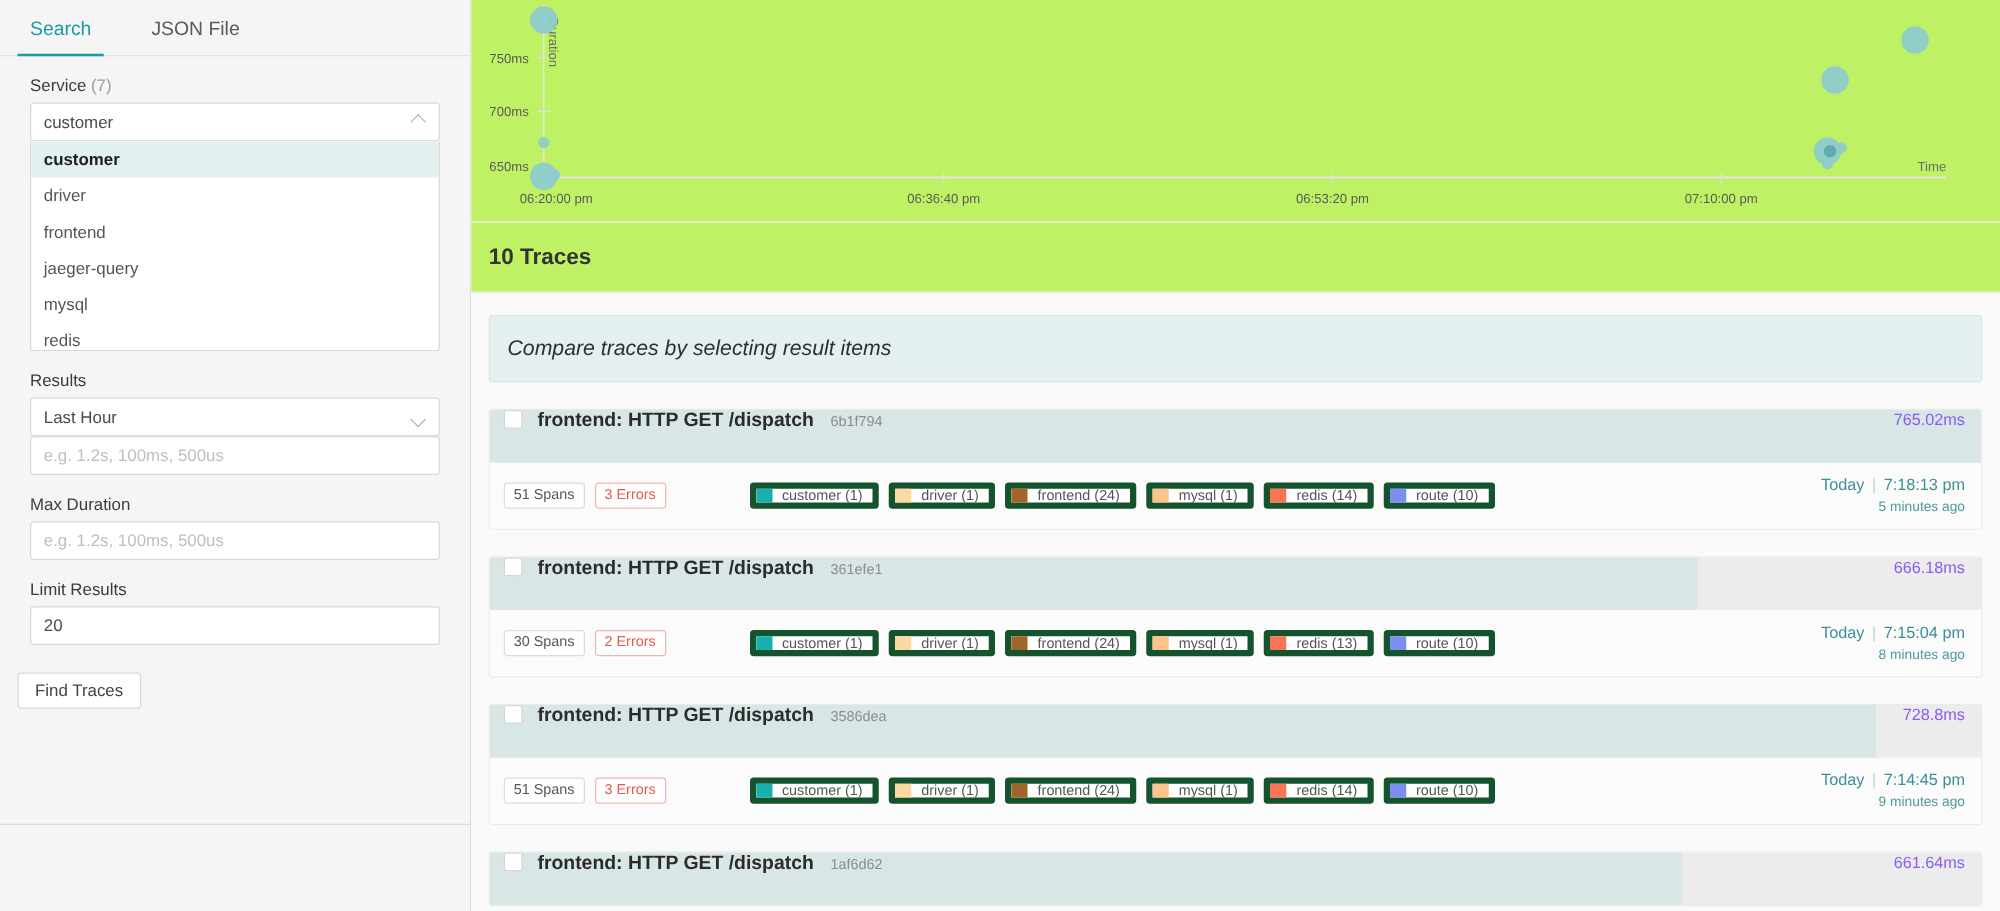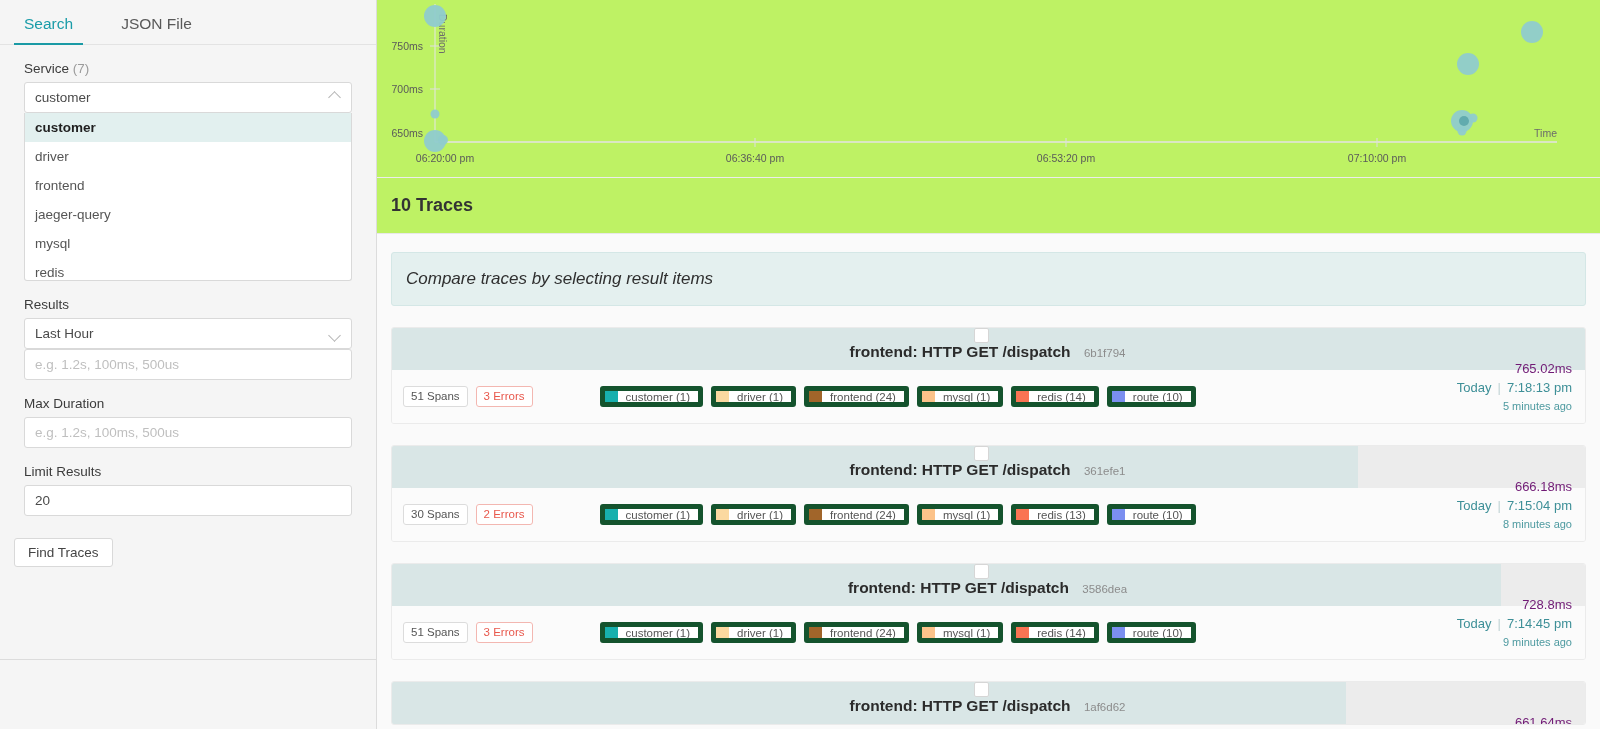--- a/index.html
+++ b/index.html
@@ -250,25 +250,23 @@
     background: #ececec;
   }
   .trace-bar {
     position: absolute;
     left: 0; top: 0; bottom: 0;
     background: #d9e6e6;
   }
   .trace-top-inner {
     position: relative;
     display: flex;
-    align-items: center;
     width: 100%;
     padding: 0 13px 0 11px;
     z-index: 2;
-    flex-direction: column;
   }
   .checkbox {
     width: 15px; height: 15px;
     background: #fff;
     border: 1px solid #d6d6d6;
     border-radius: 2px;
     margin-right: 12px;
     flex: 0 0 auto;
     cursor: pointer;
   }
@@ -279,21 +277,21 @@
   }
   .trace-id {
     font-size: 11.5px;
     color: #8c8c8c;
     margin-left: 9px;
     font-weight: normal;
   }
   .trace-duration {
     margin-left: auto;
     font-size: 13px;
-    color: #701a75;
+    color: #8b5cf6;
   }
   .trace-bottom {
     height: 53px;
     display: flex;
     align-items: center;
     padding: 0 13px 0 11px;
     background: #fbfbfb;
   }
   .pill {
     height: 21px;

